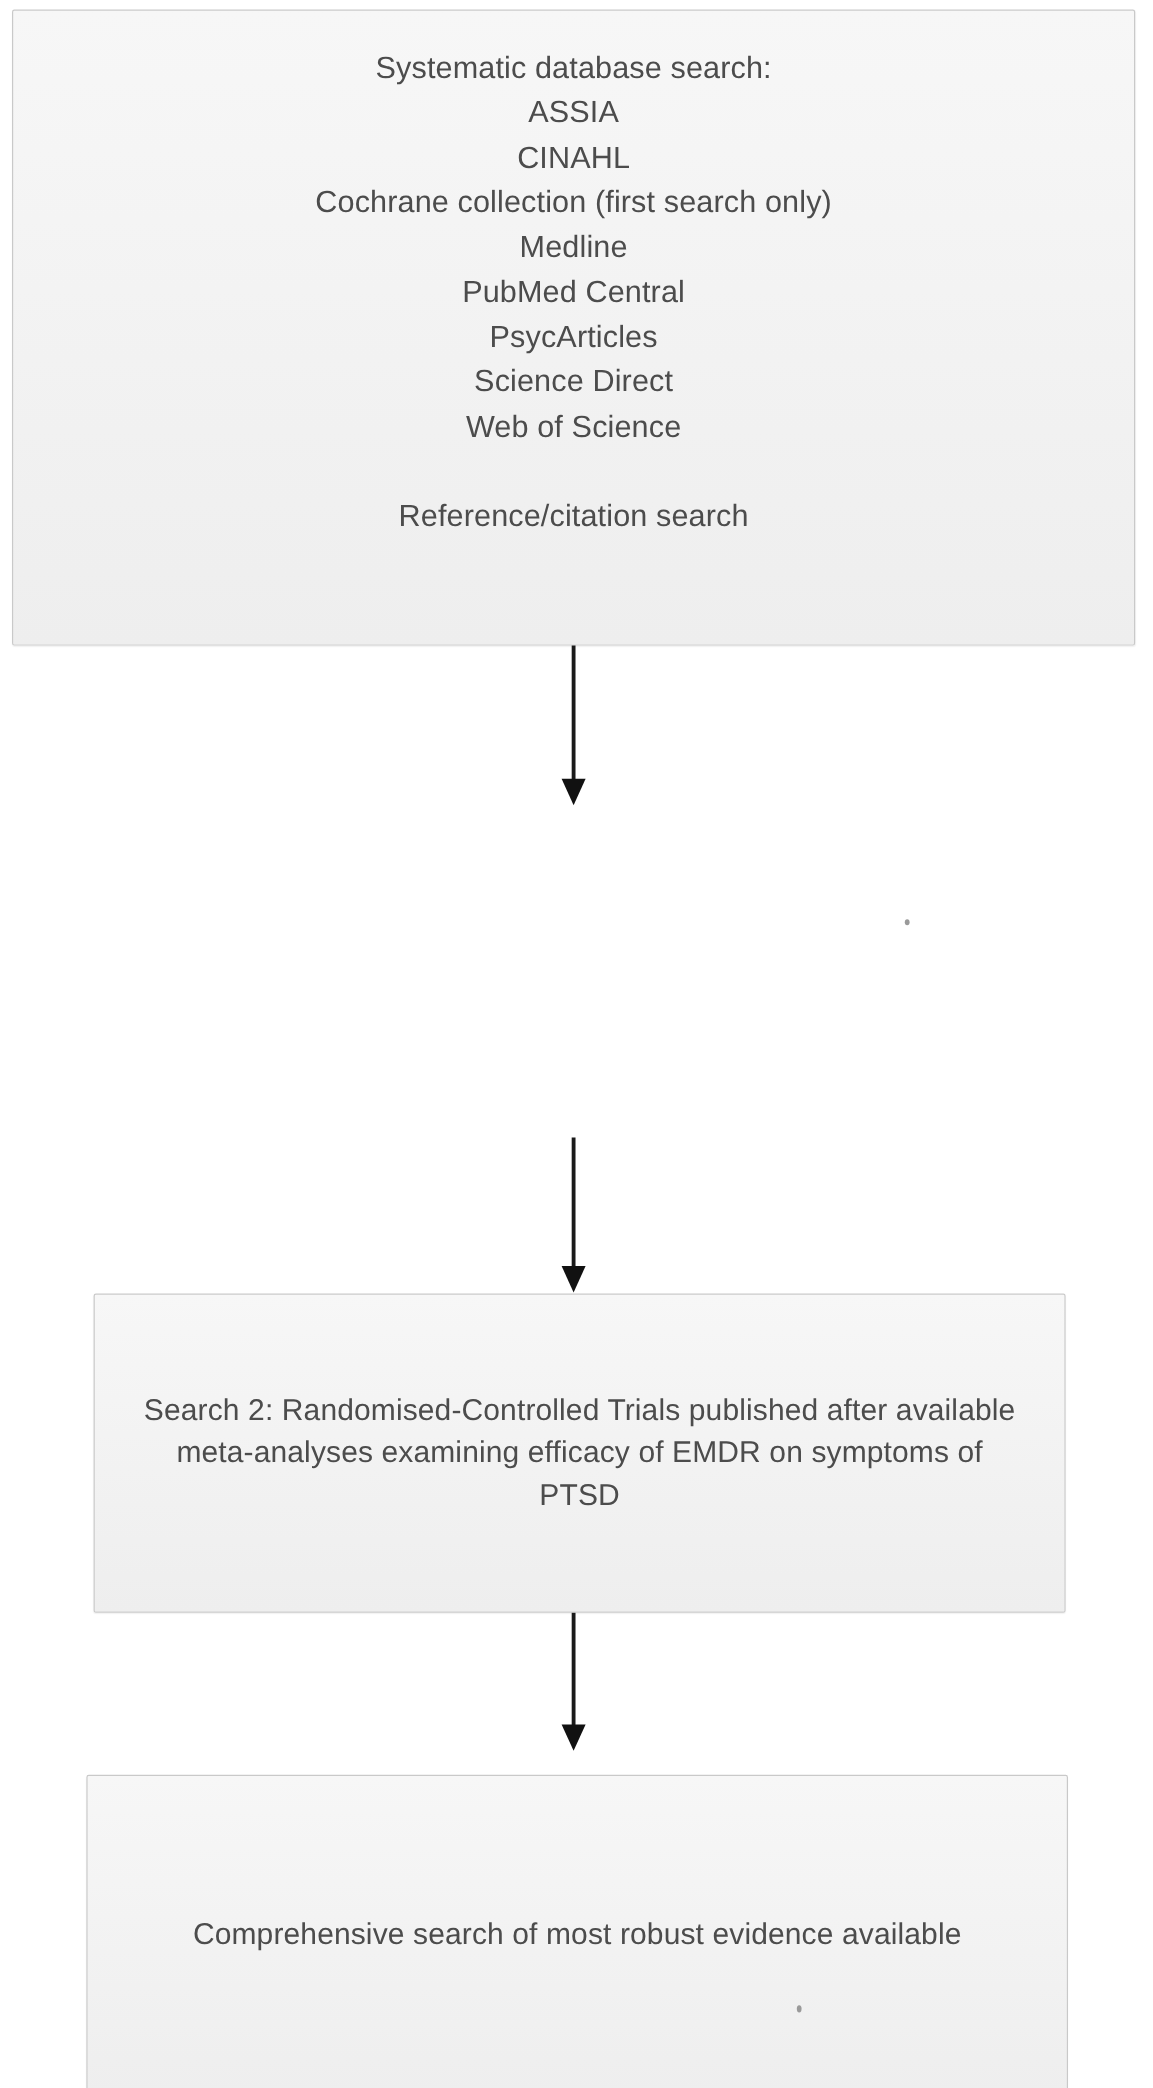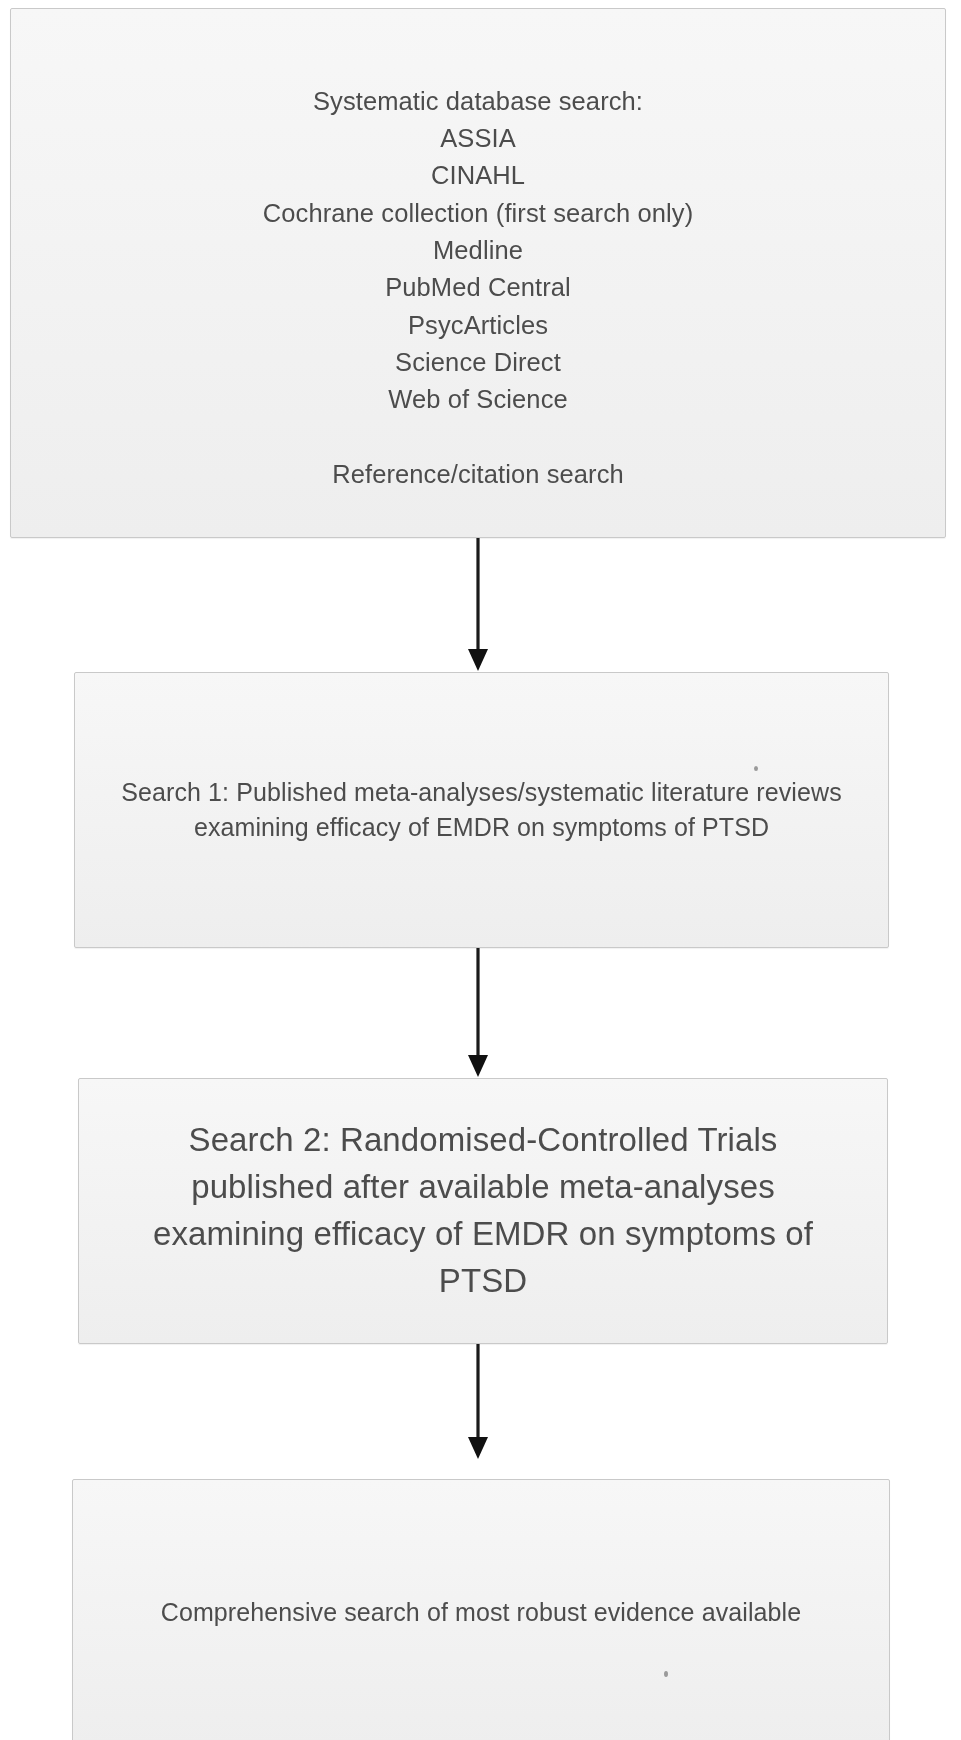--- a/index.html
+++ b/index.html
@@ -43,21 +43,21 @@
     letter-spacing: 0.1px;
     padding: 0 14px;
   }
 
   
   #node-search-sources {
     left: 10px;
     top: 8px;
     width: 936px;
     height: 530px;
-    align-items: center;
+    align-items: flex-start;
     padding-top: 30px;
   }
   #node-search-sources .node-text {
     font-size: 25.5px;
     line-height: 1.465;
   }
 
   
   #node-search-1 {
     left: 74px;
@@ -72,21 +72,21 @@
   }
 
   
   #node-search-2 {
     left: 78px;
     top: 1078px;
     width: 810px;
     height: 266px;
   }
   #node-search-2 .node-text {
-    font-size: 33px;
+    font-size: 25px;
     line-height: 1.42;
     padding: 0 36px;
   }
 
   
   #node-outcome {
     left: 72px;
     top: 1460px;
     width: 818px;
     height: 268px;
@@ -140,23 +140,20 @@
 Reference/citation search</div>
   </div>
 
   <div class="connector" id="connector-1">
     <svg width="40" height="134" viewBox="0 0 40 134">
       <line x1="20" y1="0" x2="20" y2="118" stroke="#1a1a1a" stroke-width="3.2"></line>
       <polygon points="20,133 10,111 30,111" fill="#111111"></polygon>
     </svg>
   </div>
 
-  <div class="node" id="node-search-1">
-    <div class="node-text">Search 1: Published meta-analyses/systematic literature reviews examining efficacy of EMDR on symptoms of PTSD</div>
-  </div>
 
   <div class="connector" id="connector-2">
     <svg width="40" height="130" viewBox="0 0 40 130">
       <line x1="20" y1="0" x2="20" y2="114" stroke="#1a1a1a" stroke-width="3.2"></line>
       <polygon points="20,129 10,107 30,107" fill="#111111"></polygon>
     </svg>
   </div>
 
   <div class="node" id="node-search-2">
     <div class="node-text">Search 2: Randomised-Controlled Trials published after available meta-analyses examining efficacy of EMDR on symptoms of PTSD</div>

